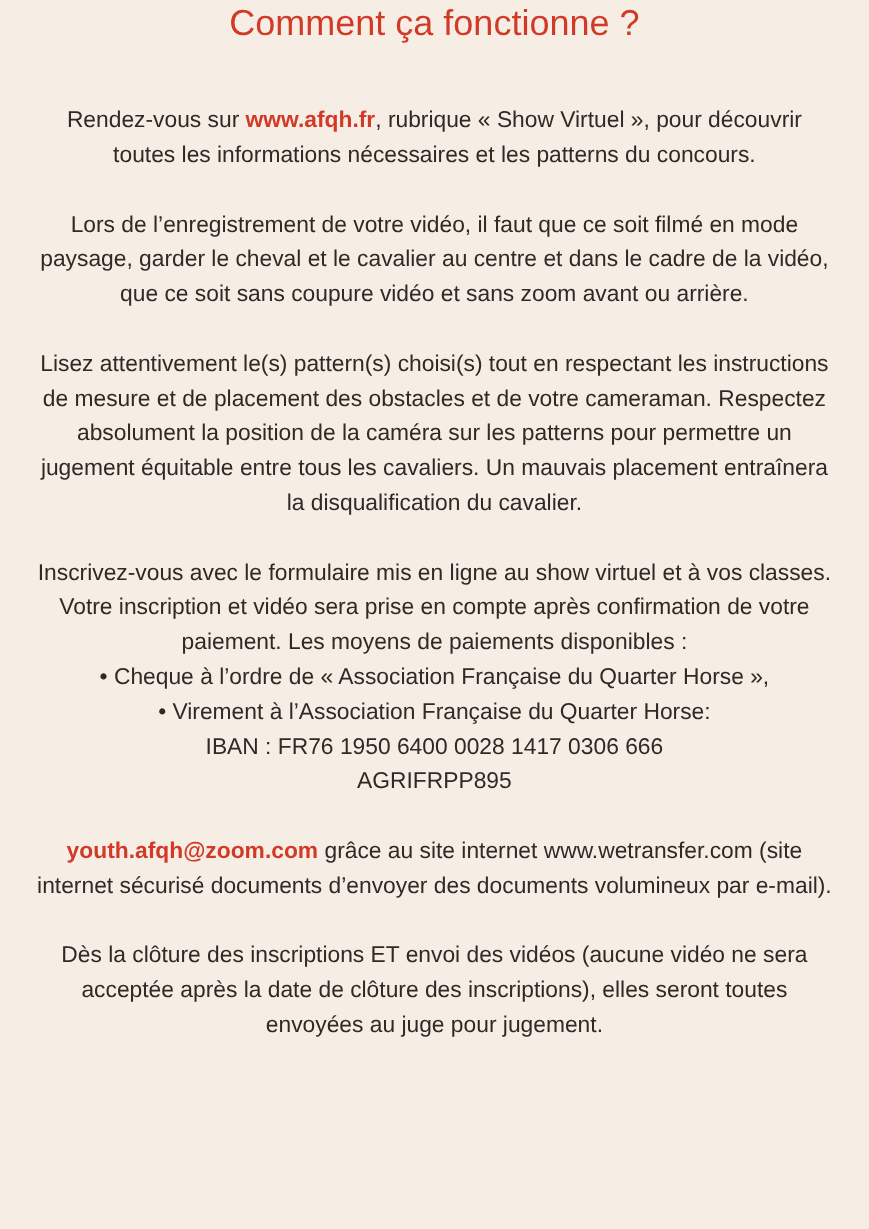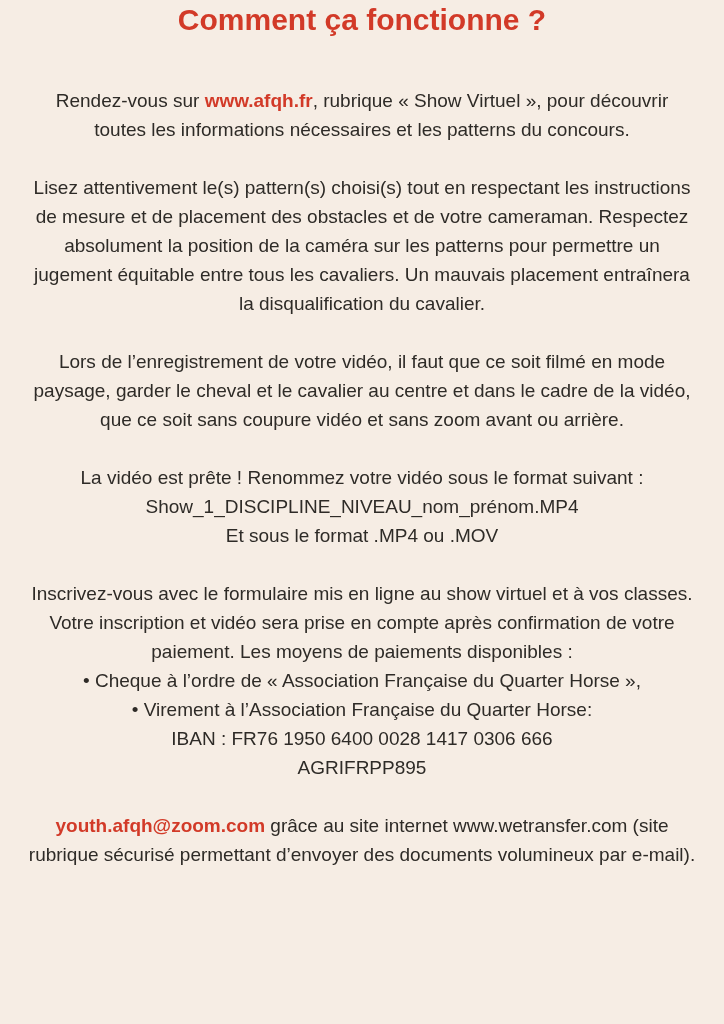--- a/index.html
+++ b/index.html
@@ -16,21 +16,21 @@
   }
   .page {
     width: 692px;
     margin: 0 auto;
     text-align: center;
   }
   h1.title {
     color: var(--accent-red, #d23a28);
     font-size: 30px;
     line-height: 34px;
-    font-weight: 700;
+    font-weight: 400;
     letter-spacing: 0px;
     margin-bottom: 49px;
   }
   p.para {
     font-size: 19px;
     line-height: 29px;
     white-space: pre-line;
     margin-top: 29px;
   }
   p.para:first-of-type { margin-top: 12px; }
@@ -44,39 +44,39 @@
 </head>
 <body>
 
 <div class="page">
 
   <h1 class="title">Comment ça fonctionne ?</h1>
 
   <p class="para"><span>Rendez-vous sur </span><span class="red-link">www.afqh.fr</span><span>, rubrique « Show Virtuel », pour découvrir
 toutes les informations nécessaires et les patterns du concours.</span></p>
 
+  <p class="para">Lors de l’enregistrement de votre vidéo, il faut que ce soit filmé en mode
+paysage, garder le cheval et le cavalier au centre et dans le cadre de la vidéo,
+que ce soit sans coupure vidéo et sans zoom avant ou arrière.</p>
+
   <p class="para">Lisez attentivement le(s) pattern(s) choisi(s) tout en respectant les instructions
 de mesure et de placement des obstacles et de votre cameraman. Respectez
 absolument la position de la caméra sur les patterns pour permettre un
 jugement équitable entre tous les cavaliers. Un mauvais placement entraînera
 la disqualification du cavalier.</p>
 
-  <p class="para">Lors de l’enregistrement de votre vidéo, il faut que ce soit filmé en mode
-paysage, garder le cheval et le cavalier au centre et dans le cadre de la vidéo,
-que ce soit sans coupure vidéo et sans zoom avant ou arrière.</p>
-
-  <p class="para">La vidéo est prête ! Renommez votre vidéo sous le format suivant :
-Show_1_DISCIPLINE_NIVEAU_nom_prénom.MP4
-Et sous le format .MP4 ou .MOV</p>
 
   <p class="para">Inscrivez-vous avec le formulaire mis en ligne au show virtuel et à vos classes.
 Votre inscription et vidéo sera prise en compte après confirmation de votre
 paiement. Les moyens de paiements disponibles :
 • Cheque à l’ordre de « Association Française du Quarter Horse »,
 • Virement à l’Association Française du Quarter Horse:
 IBAN : FR76 1950 6400 0028 1417 0306 666
 AGRIFRPP895</p>
 
   <p class="para"><span class="red-link">youth.afqh@zoom.com</span><span> grâce au site internet www.wetransfer.com (site
-rubrique sécurisé permettant d’envoyer des documents volumineux par e-mail).</span></p>
+internet sécurisé documents d’envoyer des documents volumineux par e-mail).</span></p>
 
+  <p class="para">Dès la clôture des inscriptions ET envoi des vidéos (aucune vidéo ne sera
+acceptée après la date de clôture des inscriptions), elles seront toutes
+envoyées au juge pour jugement.</p>
 
 </div>
 
 </body></html>

